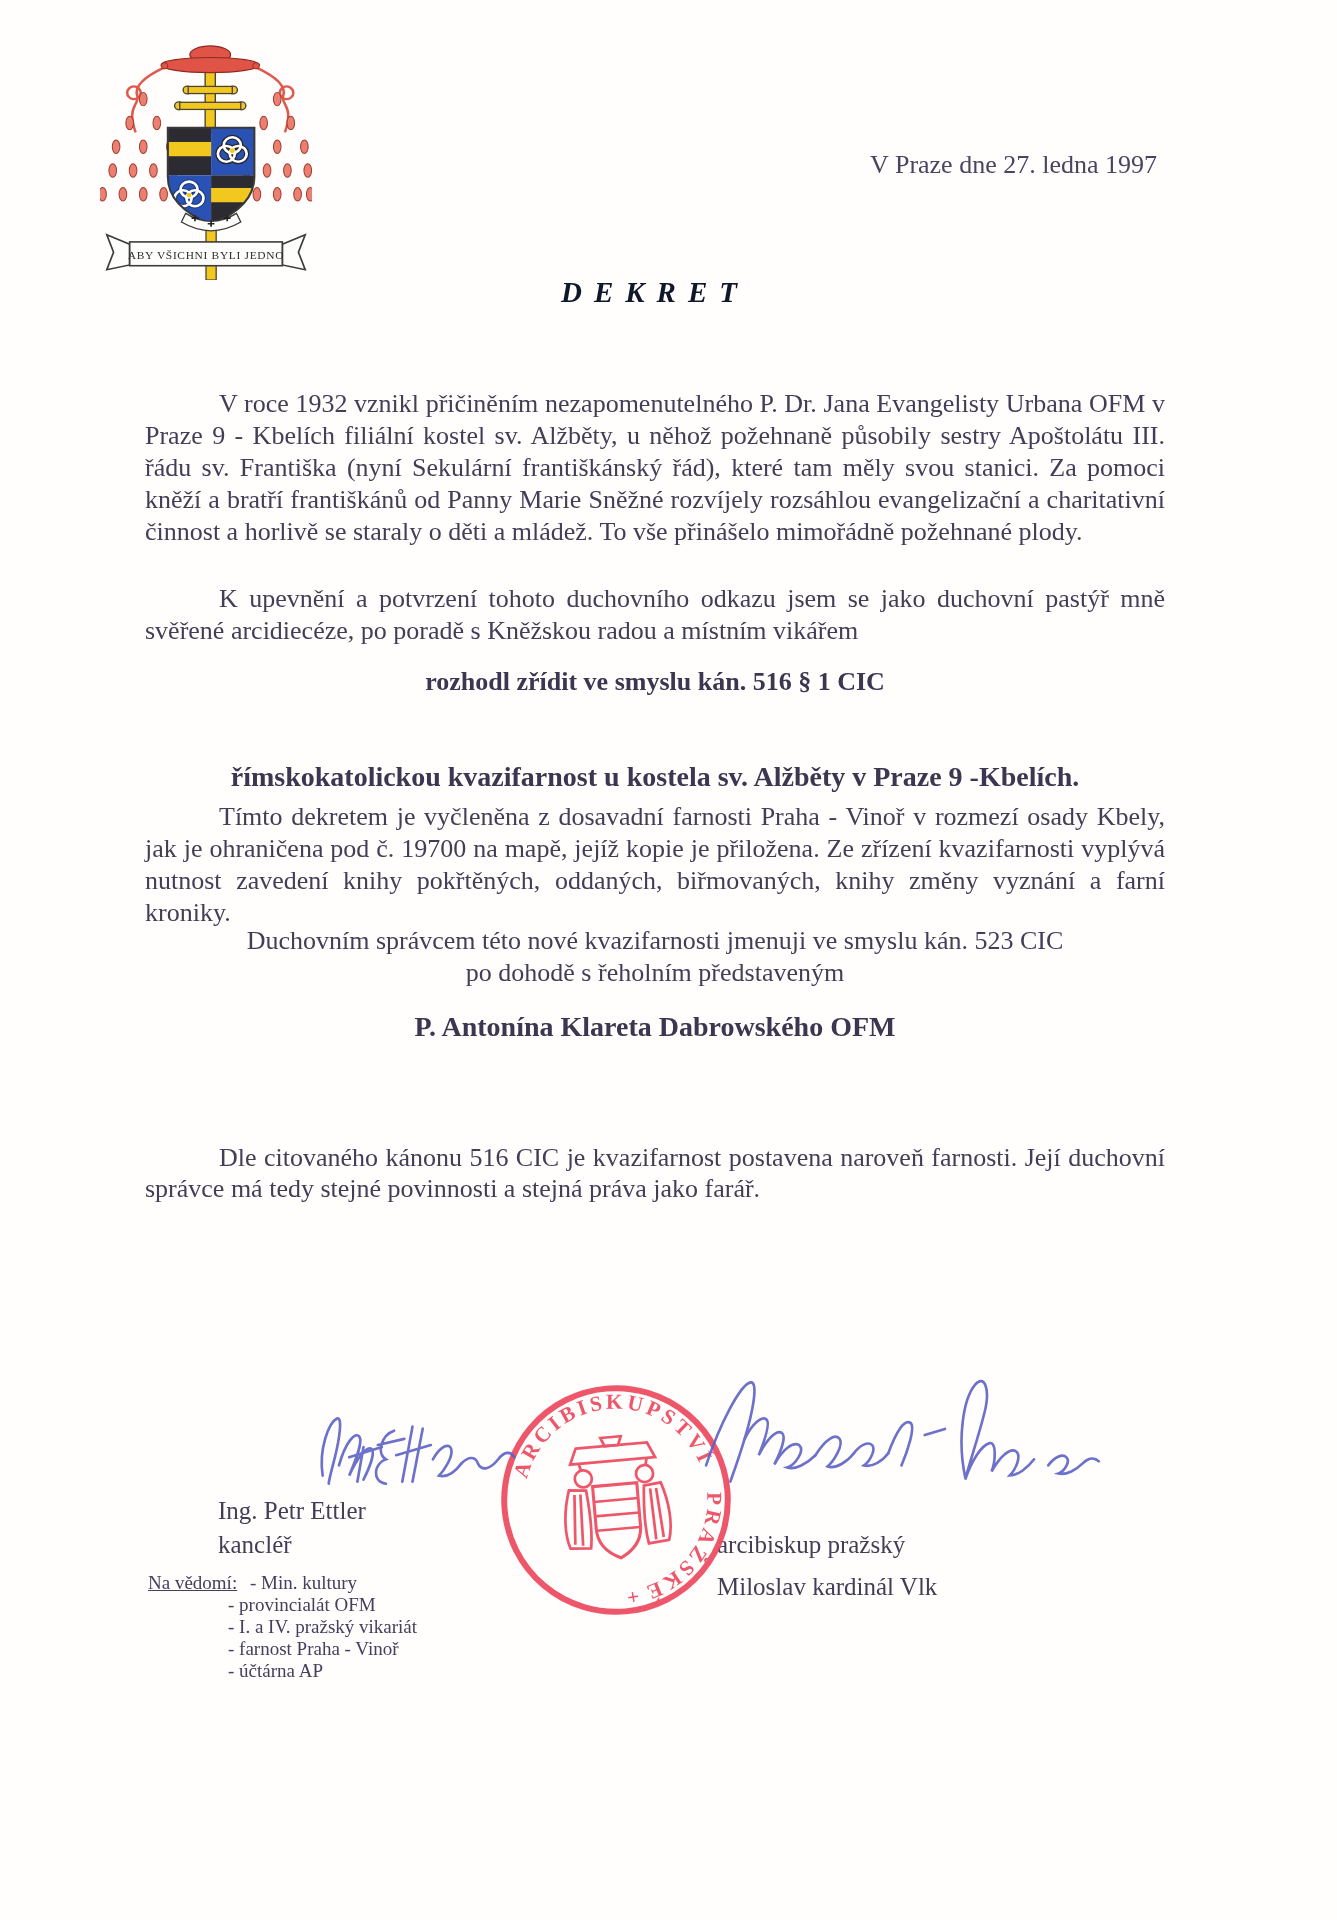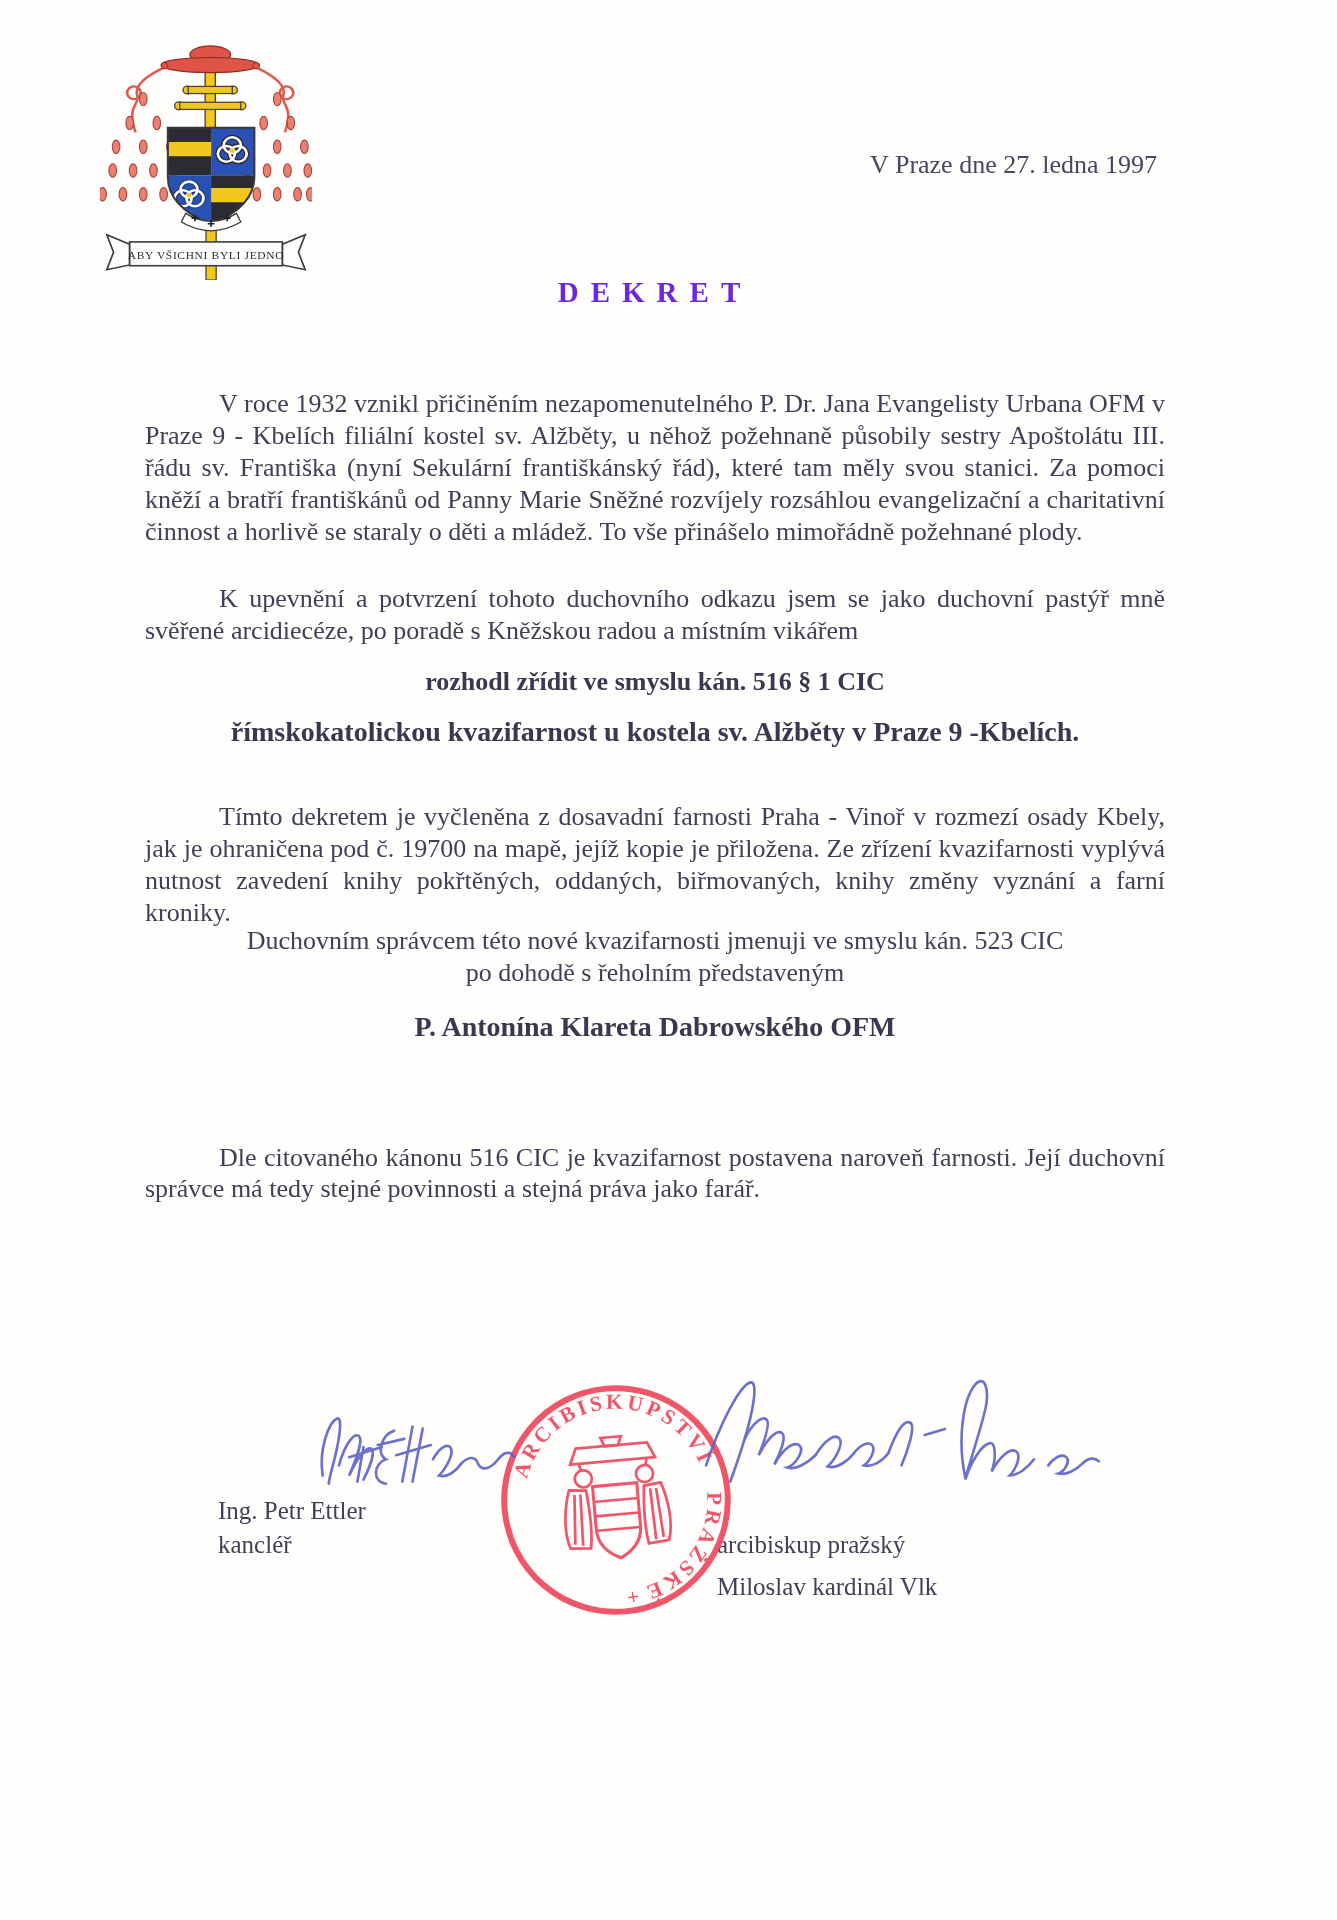--- a/index.html
+++ b/index.html
@@ -5,21 +5,21 @@
   html,body{margin:0;padding:0;background:#ffffff;}
   #page{
     position:relative;width:1337px;height:1920px;background:#fffefc;
     font-family:"Liberation Serif","DejaVu Serif",serif;color:#433d56;overflow:hidden;
   }
   .abs{position:absolute;}
   
   #date-block{right:180px;top:146px;text-align:right;font-size:26px;line-height:38px;color:#4a4460;}
   
   #doc-title{left:145px;top:276px;width:1020px;text-align:center;font-size:29px;font-weight:bold;
-    letter-spacing:12px;color:#6d28d9;}
+    letter-spacing:12px;color:#0f172a;font-style:italic;}
   
   .para{left:145px;width:1020px;text-align:justify;font-size:26px;line-height:32px;text-indent:74px;}
   .center-line{left:145px;width:1020px;text-align:center;font-size:26px;line-height:32px;text-indent:0;}
   .bold{font-weight:bold;color:#3c3650;}
   .big{font-size:28px;}
   
   .sig-name{width:320px;text-align:left;font-size:25px;line-height:30px;}
   .sig-svg{pointer-events:none;}
   #stamp-wrap{left:488px;top:1372px;width:256px;height:256px;opacity:0.93;z-index:1;}
   #sig-left-wrap{left:308px;top:1396px;width:210px;height:98px;z-index:2;}
@@ -167,21 +167,21 @@
 
   <div class="abs" id="date-block">
     <div>V Praze dne 27. ledna 1997</div>
   </div>
 
   <div class="abs" id="doc-title">DEKRET</div>
 
   <div class="abs para" style="top:388px">V roce 1932 vznikl přičiněním nezapomenutelného P. Dr. Jana Evangelisty Urbana OFM v Praze 9 - Kbelích filiální kostel sv. Alžběty, u něhož požehnaně působily sestry Apoštolátu III. řádu sv. Františka (nyní Sekulární františkánský řád), které tam měly svou stanici.  Za pomoci kněží a bratří františkánů od Panny Marie Sněžné rozvíjely rozsáhlou evangelizační a charitativní činnost a horlivě se staraly o děti a mládež. To vše přinášelo mimořádně požehnané plody.</div>
   <div class="abs para" style="top:583px">K upevnění a potvrzení tohoto duchovního odkazu jsem se jako duchovní pastýř mně svěřené arcidiecéze, po poradě s Kněžskou radou a místním vikářem</div>
   <div class="abs center-line bold" style="top:666px">rozhodl zřídit ve smyslu kán. 516 § 1 CIC</div>
-  <div class="abs center-line bold big" style="top:716px">římskokatolickou kvazifarnost u kostela sv. Alžběty v Praze 9 -Kbelích.</div>
+  <div class="abs center-line bold big" style="top:761px">římskokatolickou kvazifarnost u kostela sv. Alžběty v Praze 9 -Kbelích.</div>
   <div class="abs para" style="top:801px">Tímto dekretem je vyčleněna z dosavadní farnosti Praha - Vinoř v rozmezí osady Kbely, jak je ohraničena pod č. 19700 na mapě, jejíž kopie je přiložena. Ze zřízení kvazifarnosti vyplývá nutnost zavedení knihy pokřtěných, oddaných, biřmovaných, knihy změny vyznání a farní kroniky.</div>
   <div class="abs center-line" style="top:925px">Duchovním správcem této nové kvazifarnosti jmenuji ve smyslu kán. 523 CIC</div>
   <div class="abs center-line" style="top:957px">po dohodě s řeholním představeným</div>
   <div class="abs center-line bold big" style="top:1011px">P.  Antonína Klareta Dabrowského OFM</div>
   <div class="abs para" style="top:1142px;line-height:31px">Dle citovaného kánonu 516 CIC je kvazifarnost postavena naroveň farnosti. Její duchovní správce má tedy stejné povinnosti a stejná práva jako farář.</div>
 
   <div class="abs" id="stamp-wrap">
     <svg width="256" height="256" viewBox="0 0 300 300">
       <g transform="rotate(-5 150 150)" stroke="#ed4b60" fill="none">
         <circle cx="150" cy="150" r="131" stroke-width="7"></circle>
@@ -239,14 +239,24 @@
         <path d="M344,92 C350,84 358,80 362,84 C366,88 360,98 354,100 C362,102 372,96 378,90 C384,84 390,84 394,88"></path>
       </g>
     </svg>
   </div>
 
   <div class="abs sig-name" style="left:218px;top:1496px">Ing. Petr Ettler</div>
   <div class="abs sig-name" style="left:218px;top:1530px">kancléř</div>
   <div class="abs sig-name" style="left:717px;top:1572px">Miloslav kardinál Vlk</div>
   <div class="abs sig-name" style="left:717px;top:1530px">arcibiskup pražský</div>
 
+  <div class="abs" id="distribution">
+    <div>
+      <span class="lbl">Na vědomí:</span>
+      <span class="first">- Min. kultury</span>
+    </div>
+    <div class="itm">- provincialát OFM</div>
+    <div class="itm">- I. a IV. pražský vikariát</div>
+    <div class="itm">- farnost Praha - Vinoř</div>
+    <div class="itm">- účtárna AP</div>
+  </div>
 
 </div>
 
 </body></html>

